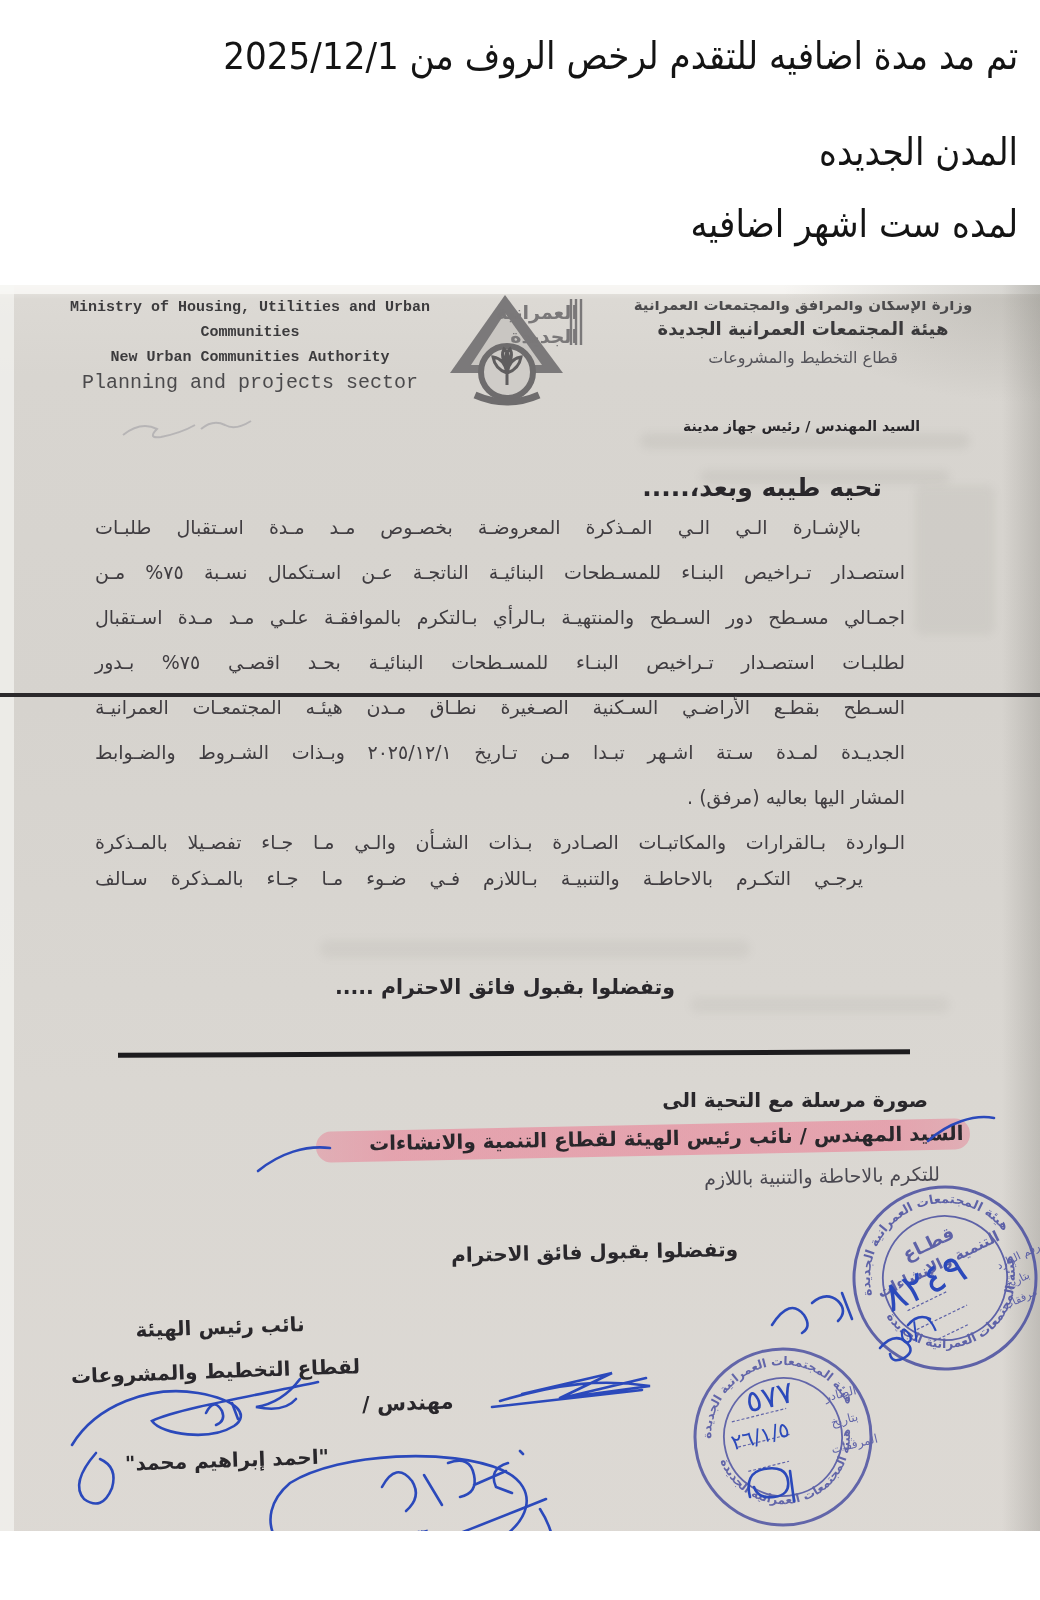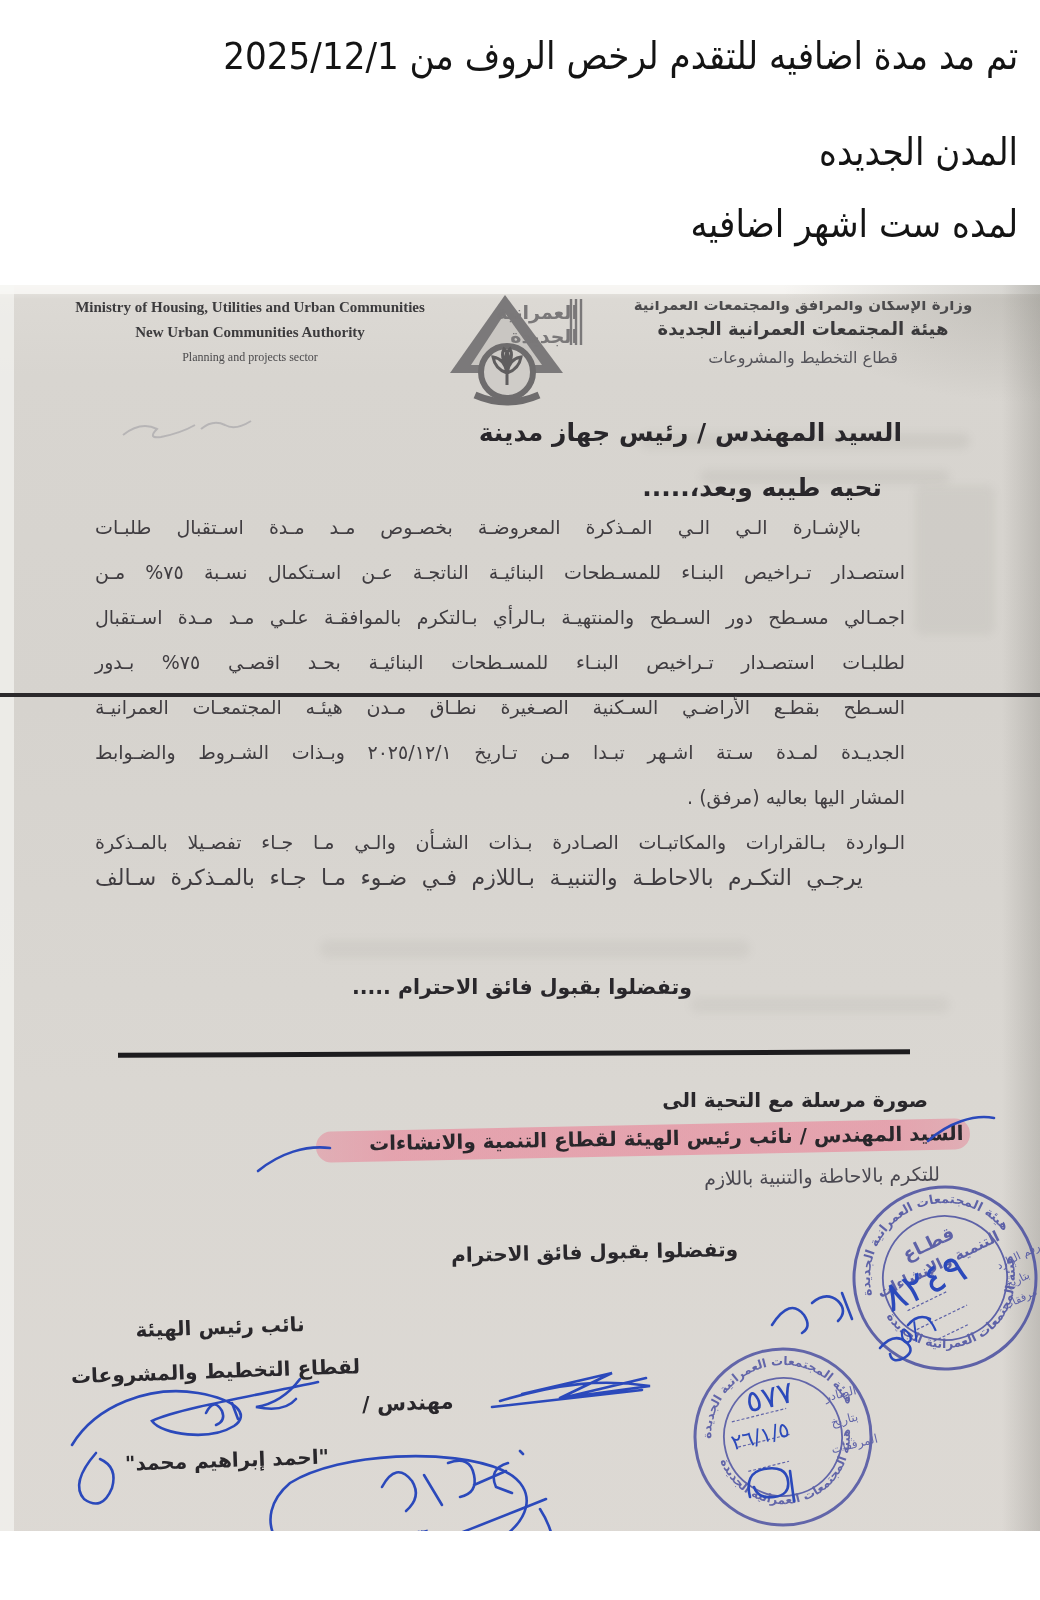--- a/index.html
+++ b/index.html
@@ -16,42 +16,42 @@
   .shade{position:absolute;pointer-events:none;}
   #shade-right{right:0;top:0;width:38px;height:1315px;
     background:linear-gradient(90deg,rgba(120,118,112,0) 0,rgba(120,118,112,.28) 100%);}
   #shade-topright{right:0;top:0;width:260px;height:120px;
     background:radial-gradient(ellipse at 100% 0,rgba(130,128,120,.30),rgba(130,128,120,0) 70%);}
   #shade-left{left:0;top:0;width:14px;height:1315px;background:rgba(248,247,244,.65);}
   #shade-topline{left:0;top:0;width:1040px;height:9px;background:rgba(250,249,246,.8);}
   .smudge{position:absolute;background:#6e6e64;filter:blur(4px);opacity:.09;border-radius:8px;}
   
   .lh-en{position:absolute;left:28px;top:10px;width:444px;text-align:center;color:#3c3b3d;
-    font-family:Liberation Serif, serif;}
+    font-family:Liberation Mono, monospace;}
   .lh-en .l1,.lh-en .l2{font-weight:bold;font-size:15px;line-height:25px;}
-  .lh-en .l3{font-size:12px;line-height:25px;color:#4b4a4c;}
+  .lh-en .l3{font-size:20px;line-height:25px;color:#4b4a4c;}
   .lh-ar{position:absolute;right:52px;top:16px;width:370px;text-align:center;direction:rtl;color:#3a393b;}
   .lh-ar .clip{height:13px;overflow:hidden;display:flex;align-items:flex-end;justify-content:center;
     font-weight:bold;font-size:15px;color:#4c4b4d;}
   .lh-ar .l2{font-weight:bold;font-size:18px;line-height:30px;}
   .lh-ar .l3{font-size:16px;line-height:27px;color:#55545a;}
   .rule{position:absolute;background:#2b292b;}
   
   .bold-ar{font-weight:bold;direction:rtl;color:#29272b;white-space:nowrap;position:absolute;}
-  #salutation{right:138px;top:133px;font-size:25px;}
+  #salutation{right:120px;top:133px;font-size:14px;}
   #greeting{right:158px;top:188px;font-size:25px;}
   #body1{position:absolute;left:95px;top:220px;width:810px;direction:rtl;color:#403d41;font-size:19px;}
   #body1 .ln{height:45px;line-height:45px;text-align:justify;text-align-last:justify;white-space:nowrap;}
   #body1 .ln.first{padding-right:44px;}
   #body1 .ln.last{text-align-last:right;}
-  #body2{position:absolute;left:95px;top:572px;width:810px;direction:rtl;color:#403d41;font-size:22px;}
+  #body2{position:absolute;left:95px;top:572px;width:810px;direction:rtl;color:#403d41;font-size:19px;}
   #body2 .ln{height:42px;line-height:42px;text-align:justify;text-align-last:justify;white-space:nowrap;}
   #body2 .ln.first{padding-right:42px;}
   #body2 .ln.last{text-align-last:right;padding-left:14px;}
-  #closing1{left:318px;top:690px;width:374px;font-size:20.5px;}
+  #closing1{left:318px;top:690px;width:374px;text-align:center;font-size:20.5px;}
   #cc-header{right:112px;top:803px;font-size:20px;margin-left:40px;}
   #highlight{position:absolute;left:316px;top:840px;width:654px;height:31px;border-radius:15px;
     background:linear-gradient(90deg,rgba(233,108,134,.38),rgba(236,120,144,.55) 12%,rgba(236,120,144,.55) 88%,rgba(233,108,134,.38));
     transform:rotate(-1.2deg);}
   #cc-recipient{right:76px;top:841px;font-size:20px;transform:rotate(-1deg);}
   #cc-note{position:absolute;right:100px;top:880px;font-size:19px;direction:rtl;color:#4a4850;
     transform:rotate(-1.2deg);white-space:nowrap;}
   #closing2{left:452px;top:955px;width:286px;text-align:center;font-size:20px;transform:rotate(-1.2deg);}
   #signer-title1{left:110px;top:1030px;width:220px;text-align:center;font-size:20px;transform:rotate(-2deg);}
   #signer-title2{left:82px;top:1074px;width:278px;text-align:center;font-size:20px;transform:rotate(-2deg);}

